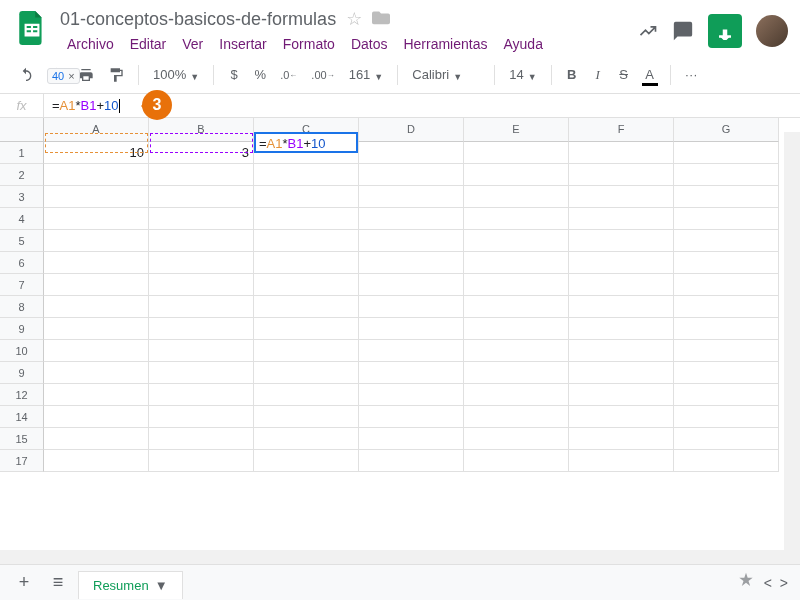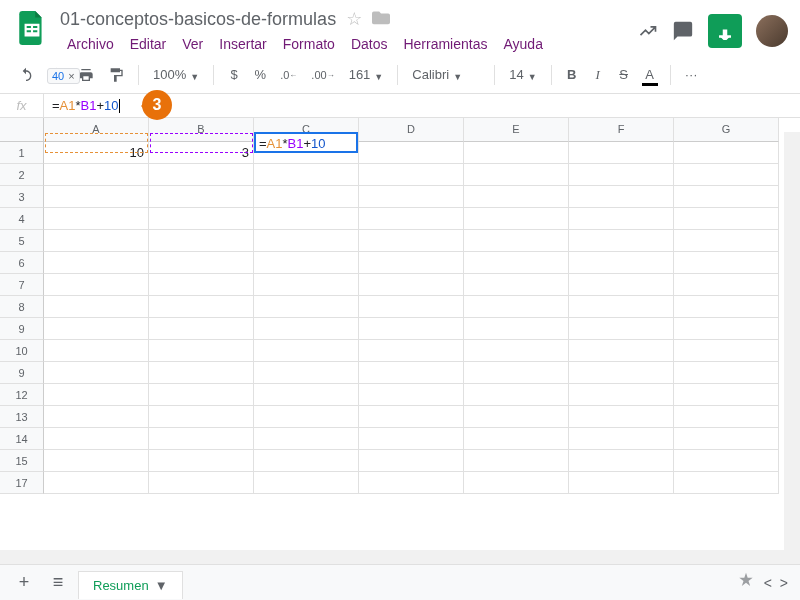--- a/index.html
+++ b/index.html
@@ -312,30 +312,20 @@
         <div class="row-h rowH">12</div>
         <div class="cell rowH colA"></div>
         <div class="cell rowH colB"></div>
         <div class="cell rowH colC"></div>
         <div class="cell rowH colD"></div>
         <div class="cell rowH colE"></div>
         <div class="cell rowH colF"></div>
         <div class="cell rowH colG"></div>
       </div>
       <div class="row">
-        <div class="row-h rowH">13</div>
-        <div class="cell rowH colA"></div>
-        <div class="cell rowH colB"></div>
-        <div class="cell rowH colC"></div>
-        <div class="cell rowH colD"></div>
-        <div class="cell rowH colE"></div>
-        <div class="cell rowH colF"></div>
-        <div class="cell rowH colG"></div>
-      </div>
-      <div class="row">
         <div class="row-h rowH">14</div>
         <div class="cell rowH colA"></div>
         <div class="cell rowH colB"></div>
         <div class="cell rowH colC"></div>
         <div class="cell rowH colD"></div>
         <div class="cell rowH colE"></div>
         <div class="cell rowH colF"></div>
         <div class="cell rowH colG"></div>
       </div>
       <div class="row">

